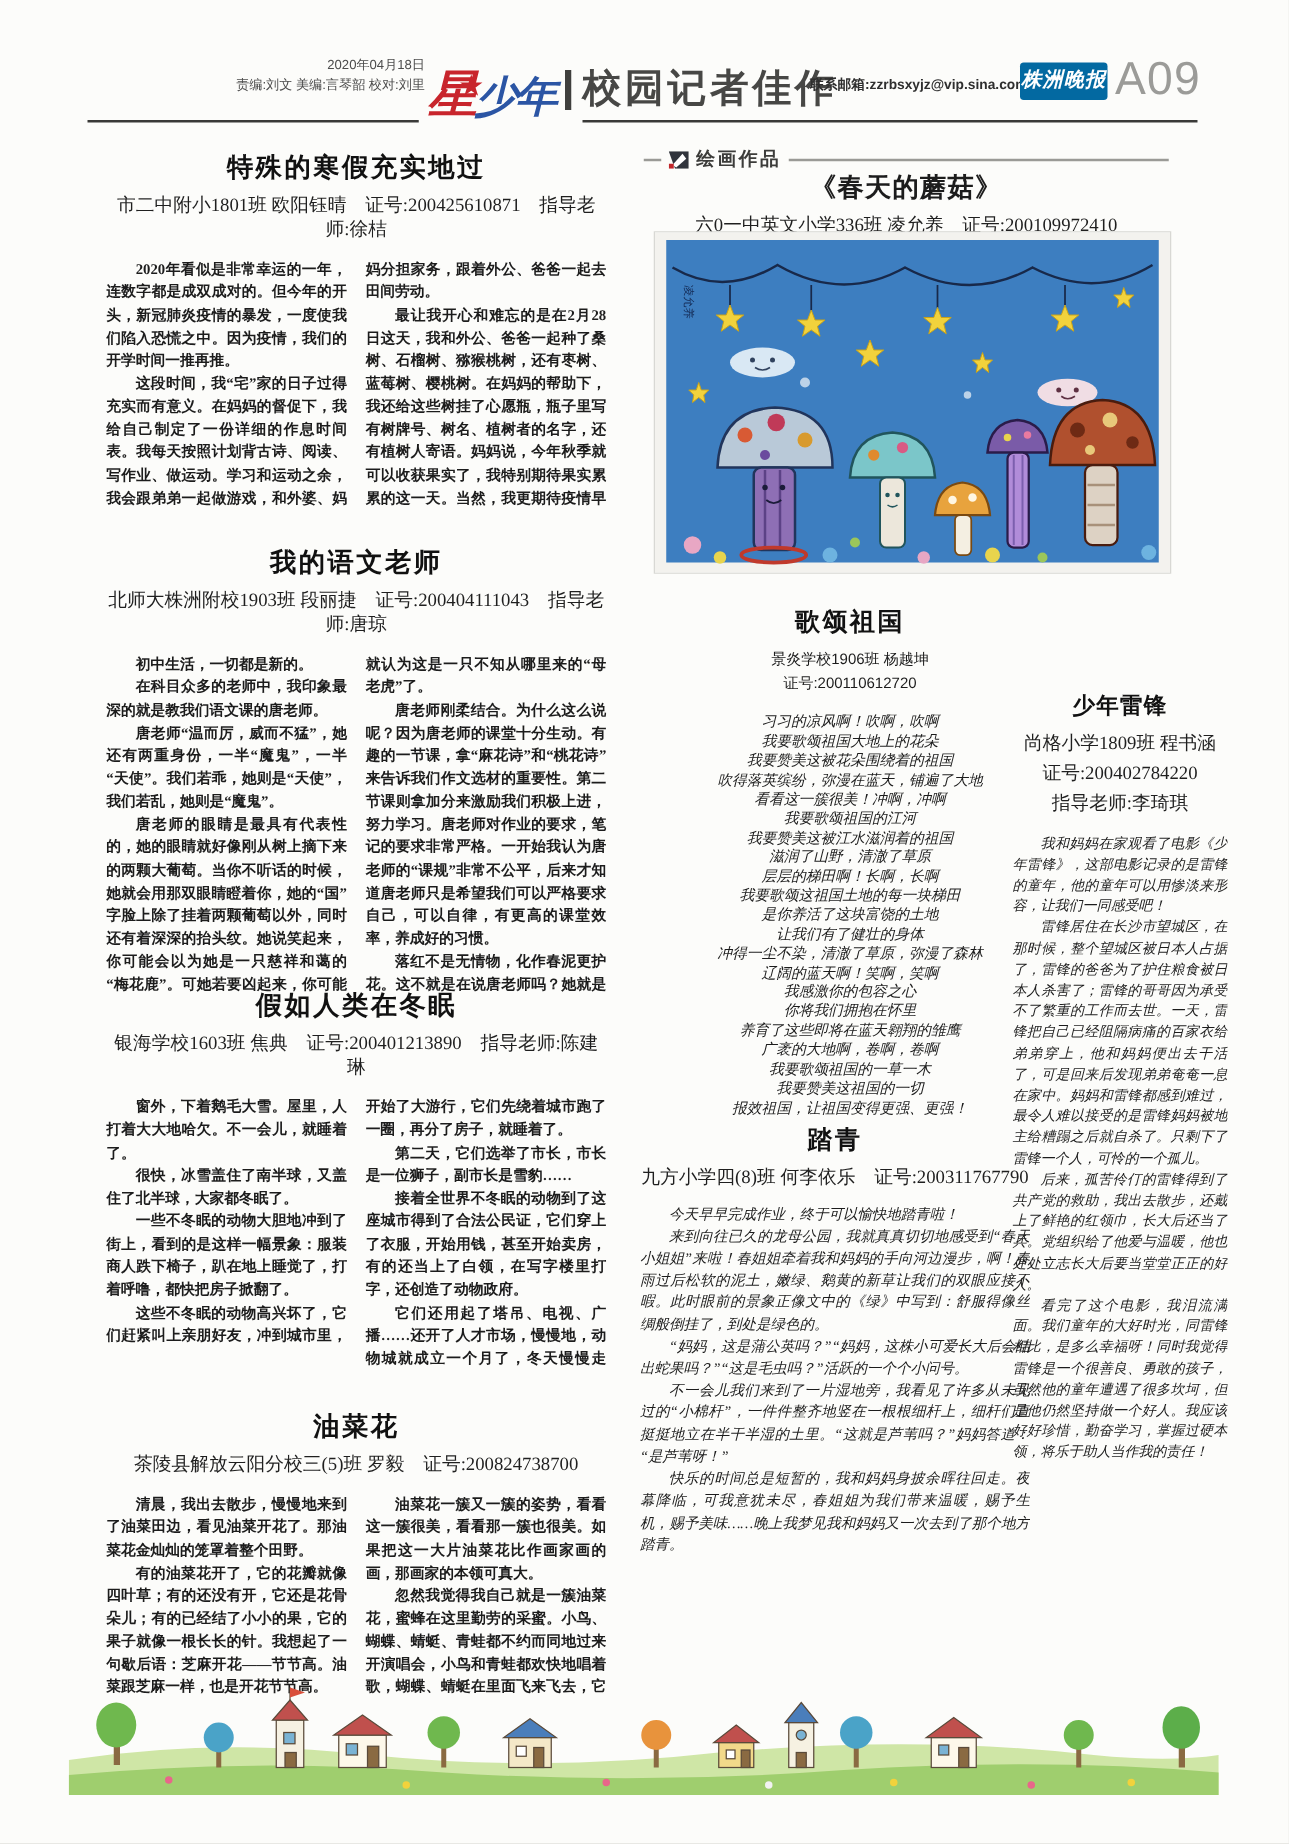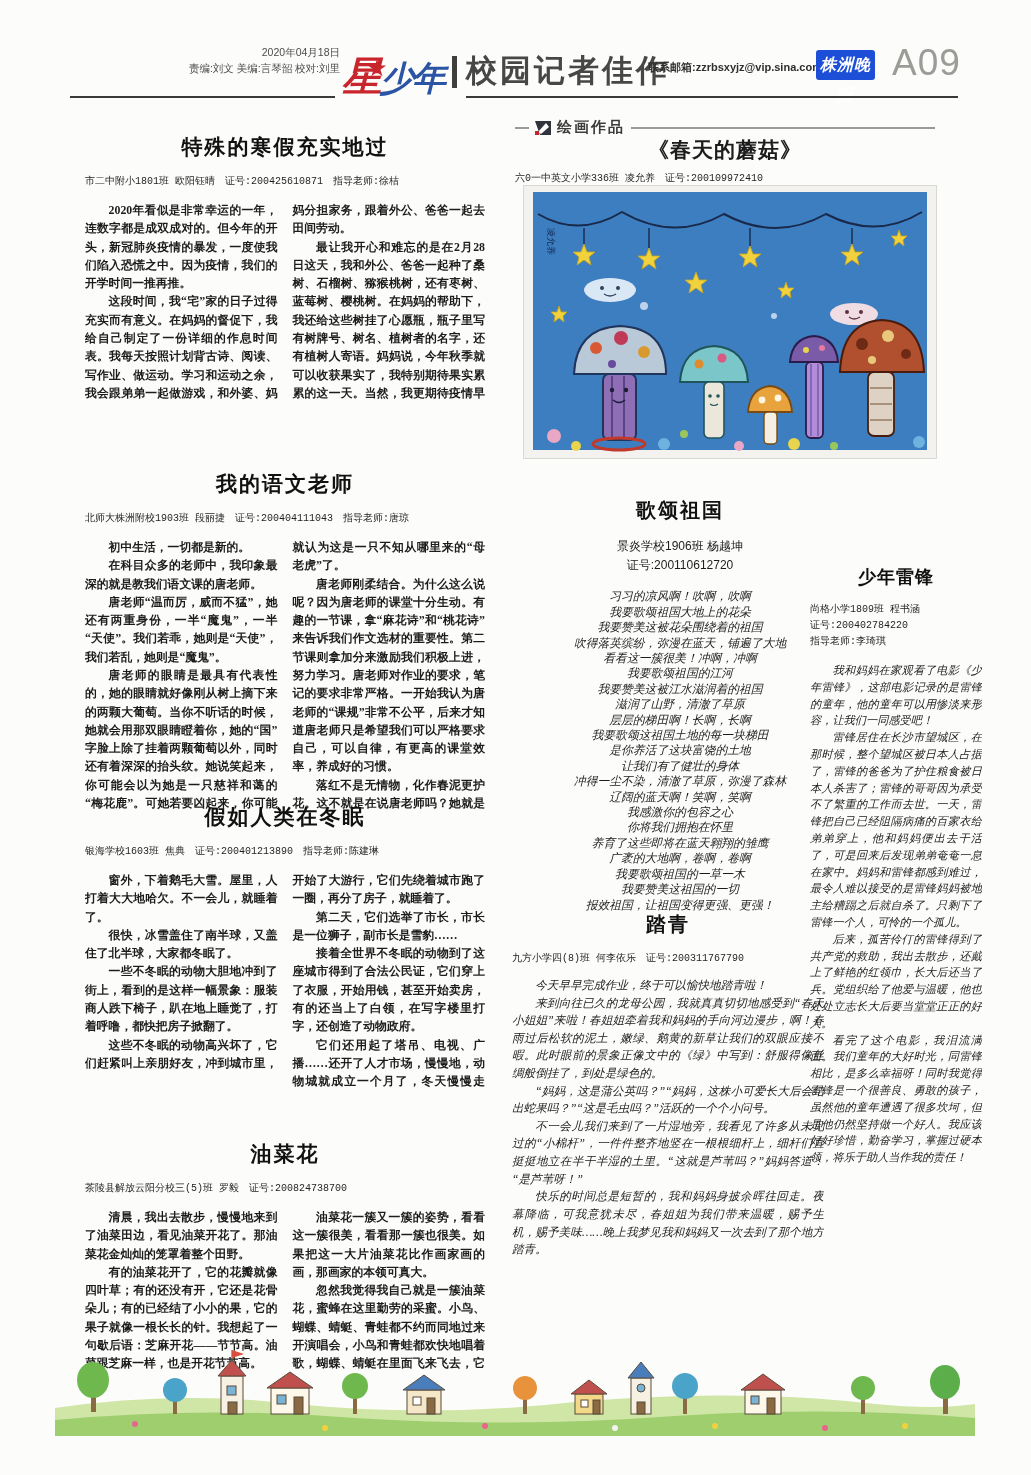--- a/index.html
+++ b/index.html
@@ -16,35 +16,35 @@
     font-size:40px;letter-spacing:-2px;line-height:60px;white-space:nowrap;}
   .logo .xing{color:#c8252c;}
   .logo .shaonian{color:#2b55a4;font-size:34px;}
   .logo .star{position:absolute;left:26px;top:-8px;color:#c8252c;font-size:18px;font-style:normal;}
   .hdr-bar{position:absolute;left:452px;top:56px;width:5px;height:32px;background:#3f3f3d;}
   .section-title{position:absolute;left:466px;top:50px;
     font-family:"Liberation Sans",sans-serif;font-weight:bold;font-size:31px;
     color:#474745;letter-spacing:3px;}
   .hdr-mail{position:absolute;left:648px;top:60px;font-family:"Liberation Sans",sans-serif;
     font-weight:bold;font-size:11px;color:#2e2e2e;}
-  .paper-logo{position:absolute;left:816px;top:50px;width:59px;height:30px;background:#1d4ed8;
+  .paper-logo{position:absolute;left:816px;top:50px;width:70px;height:30px;background:#0369a1;
     border-radius:3px;color:#fff;font-family:"Liberation Serif",serif;font-weight:bold;
     font-style:italic;font-size:16px;text-align:center;line-height:30px;letter-spacing:1px;}
   .page-no{position:absolute;left:892px;top:42px;font-family:"Liberation Sans",sans-serif;
     font-size:37px;color:#9b9b98;letter-spacing:1px;}
   .hdr-rule{position:absolute;top:96px;height:2px;background:#3a3a38;}
   .hdr-rule.l{left:70px;width:265px;}
   .hdr-rule.r{left:466px;width:492px;}
   
   .article{position:absolute;}
-  .article h2{margin:13px;text-align:center;font-family:"Liberation Serif",serif;
+  .article h2{margin:0;text-align:center;font-family:"Liberation Serif",serif;
     font-weight:bold;font-size:21px;color:#111;letter-spacing:2px;}
   .article h2.small{font-size:18px;letter-spacing:1px;}
-  .byline{margin-top:7px;text-align:left;font-family:Liberation Mono, monospace;
-    font-size:10px;color:#1f1f1f;}
+  .byline{margin-top:7px;text-align:center;font-family:Liberation Serif, serif;
+    font-size:15px;color:#1f1f1f;}
   .byline div{line-height:1.6;}
   .body2{margin-top:13px;column-count:2;column-gap:15px;text-align:justify;
     font-size:11.8px;line-height:1.55;overflow:hidden;font-weight:bold;}
   .body2 p,.body1 p{margin:0;text-indent:2em;}
   .body1{margin-top:12px;text-align:justify;font-size:11.5px;line-height:1.54;overflow:hidden;}
   .kai{font-style:italic;}
   
   .paint-label{position:absolute;left:515px;top:118px;width:420px;display:flex;
     align-items:center;gap:6px;}
   .paint-label .rule{height:2px;background:#9a9a96;}
@@ -89,21 +89,21 @@
   <section class="article" style="left:85px;top:120px;width:400px;">
     <h2>特殊的寒假充实地过</h2>
     <div class="byline">市二中附小1801班 欧阳钰晴　证号:200425610871　指导老师:徐桔</div>
     <div class="body2" style="height:218px;">
         <p>2020年看似是非常幸运的一年，连数字都是成双成对的。但今年的开头，新冠肺炎疫情的暴发，一度使我们陷入恐慌之中。因为疫情，我们的开学时间一推再推。</p>
         <p>这段时间，我“宅”家的日子过得充实而有意义。在妈妈的督促下，我给自己制定了一份详细的作息时间表。我每天按照计划背古诗、阅读、写作业、做运动。学习和运动之余，我会跟弟弟一起做游戏，和外婆、妈妈分担家务，跟着外公、爸爸一起去田间劳动。</p>
         <p>最让我开心和难忘的是在2月28日这天，我和外公、爸爸一起种了桑树、石榴树、猕猴桃树，还有枣树、蓝莓树、樱桃树。在妈妈的帮助下，我还给这些树挂了心愿瓶，瓶子里写有树牌号、树名、植树者的名字，还有植树人寄语。妈妈说，今年秋季就可以收获果实了，我特别期待果实累累的这一天。当然，我更期待疫情早点过去，白衣天使们能早点回家和亲人们团聚，我们能早点回到校园。</p>
       </div>
   </section>
 
-  <section class="article" style="left:85px;top:457px;width:400px;">
+  <section class="article" style="left:85px;top:436px;width:400px;">
     <h2>我的语文老师</h2>
     <div class="byline">北师大株洲附校1903班 段丽捷　证号:200404111043　指导老师:唐琼</div>
     <div class="body2" style="height:280px;">
         <p>初中生活，一切都是新的。</p>
         <p>在科目众多的老师中，我印象最深的就是教我们语文课的唐老师。</p>
         <p>唐老师“温而厉，威而不猛”，她还有两重身份，一半“魔鬼”，一半“天使”。我们若乖，她则是“天使”，我们若乱，她则是“魔鬼”。</p>
         <p>唐老师的眼睛是最具有代表性的，她的眼睛就好像刚从树上摘下来的两颗大葡萄。当你不听话的时候，她就会用那双眼睛瞪着你，她的“国”字脸上除了挂着两颗葡萄以外，同时还有着深深的抬头纹。她说笑起来，你可能会以为她是一只慈祥和蔼的“梅花鹿”。可她若要凶起来，你可能就认为这是一只不知从哪里来的“母老虎”了。</p>
         <p>唐老师刚柔结合。为什么这么说呢？因为唐老师的课堂十分生动。有趣的一节课，拿“麻花诗”和“桃花诗”来告诉我们作文选材的重要性。第二节课则拿加分来激励我们积极上进，努力学习。唐老师对作业的要求，笔记的要求非常严格。一开始我认为唐老师的“课规”非常不公平，后来才知道唐老师只是希望我们可以严格要求自己，可以自律，有更高的课堂效率，养成好的习惯。</p>
         <p>落红不是无情物，化作春泥更护花。这不就是在说唐老师吗？她就是这样一位“刚柔严趣”的多重性格的老师。</p>
       </div>

